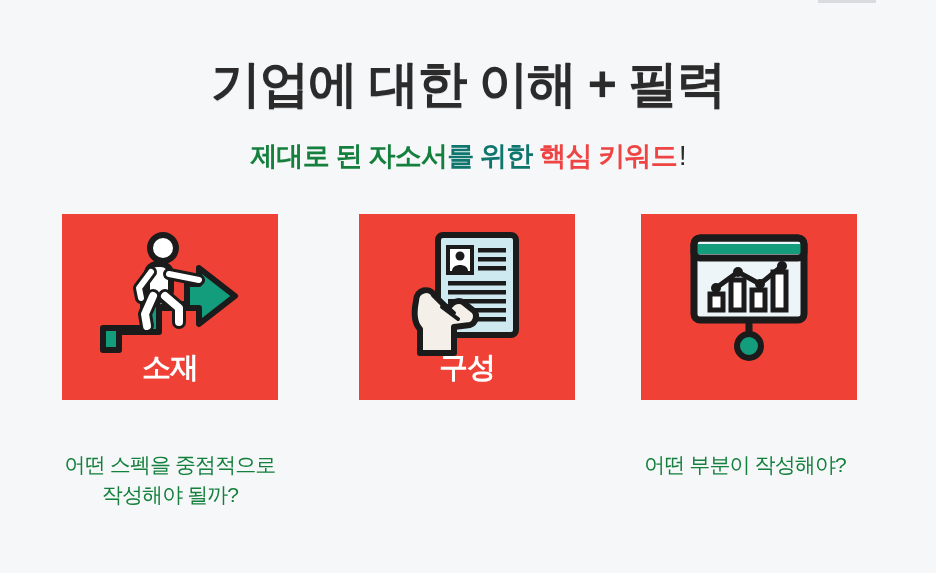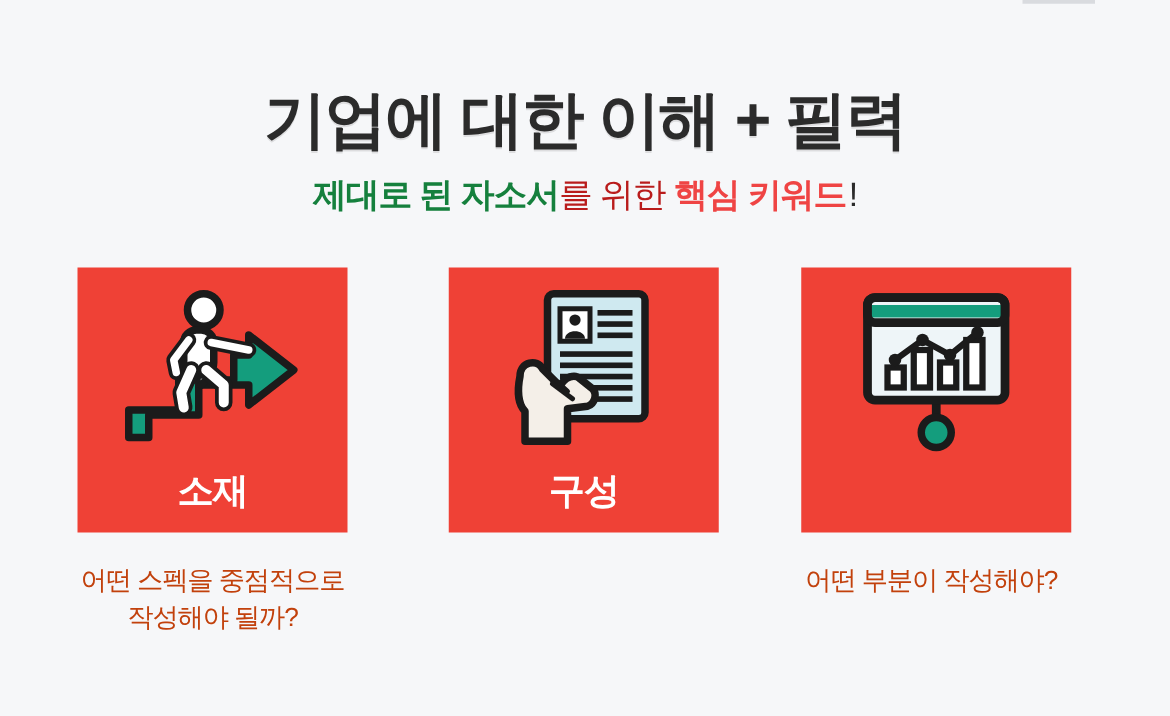--- a/index.html
+++ b/index.html
@@ -33,21 +33,20 @@
     background: #d9dbdf;
   }
 
   
   .headline-block {
     position: absolute;
     left: 0;
     top: 56px;
     width: 936px;
     text-align: center;
-    margin-top: 12px;
   }
   .headline {
     font-size: 50px;
     font-weight: 700;
     letter-spacing: -1.5px;
     color: #2b2b2b;
     line-height: 1.15;
     white-space: nowrap;
     text-shadow: 0 1px 0 rgba(0,0,0,0.10);
   }
@@ -64,40 +63,40 @@
     line-height: 1.2;
     letter-spacing: -0.8px;
     white-space: nowrap;
     color: #2b2b2b;
   }
   .sub-red {
     color: #15803d;
     font-weight: 700;
   }
   .sub-plain {
-    color: #b91c1c;
-    font-weight: 400;
+    color: #0f766e;
+    font-weight: 700;
     margin-top: 16px;
   }
   .sub-bold {
     color: #ef4444;
     font-weight: 700;
   }
   .sub-bang {
     color: #2b2b2b;
     font-weight: 400;
     padding-left: 2px;
   }
 
   
   .card {
     position: absolute;
     top: 214px;
     width: 216px;
-    height: 212px;
+    height: 186px;
     background: #ef4136;
     box-sizing: border-box;
   }
   .card-1 { left: 62px; }
   .card-2 { left: 359px; text-decoration: underline; }
   .card-3 { left: 641px; }
 
   .card-icon {
     position: absolute;
     left: 0;
@@ -118,21 +117,21 @@
     font-size: 29px;
     font-weight: 700;
     letter-spacing: -1px;
     line-height: 1;
   }
 
   
   .caption {
     position: absolute;
     text-align: center;
-    color: #c2410c;
+    color: #15803d;
     font-size: 21px;
     font-weight: 500;
     line-height: 1.42;
     letter-spacing: -0.9px;
   }
   .caption-1 { left: 20px;  top: 450px; width: 300px; }
   .caption-2 { left: 322px; top: 475px; width: 290px; }
   .caption-3 { left: 595px; top: 450px; width: 300px; }
   .caption .cap-line { display: block; }
 </style>

